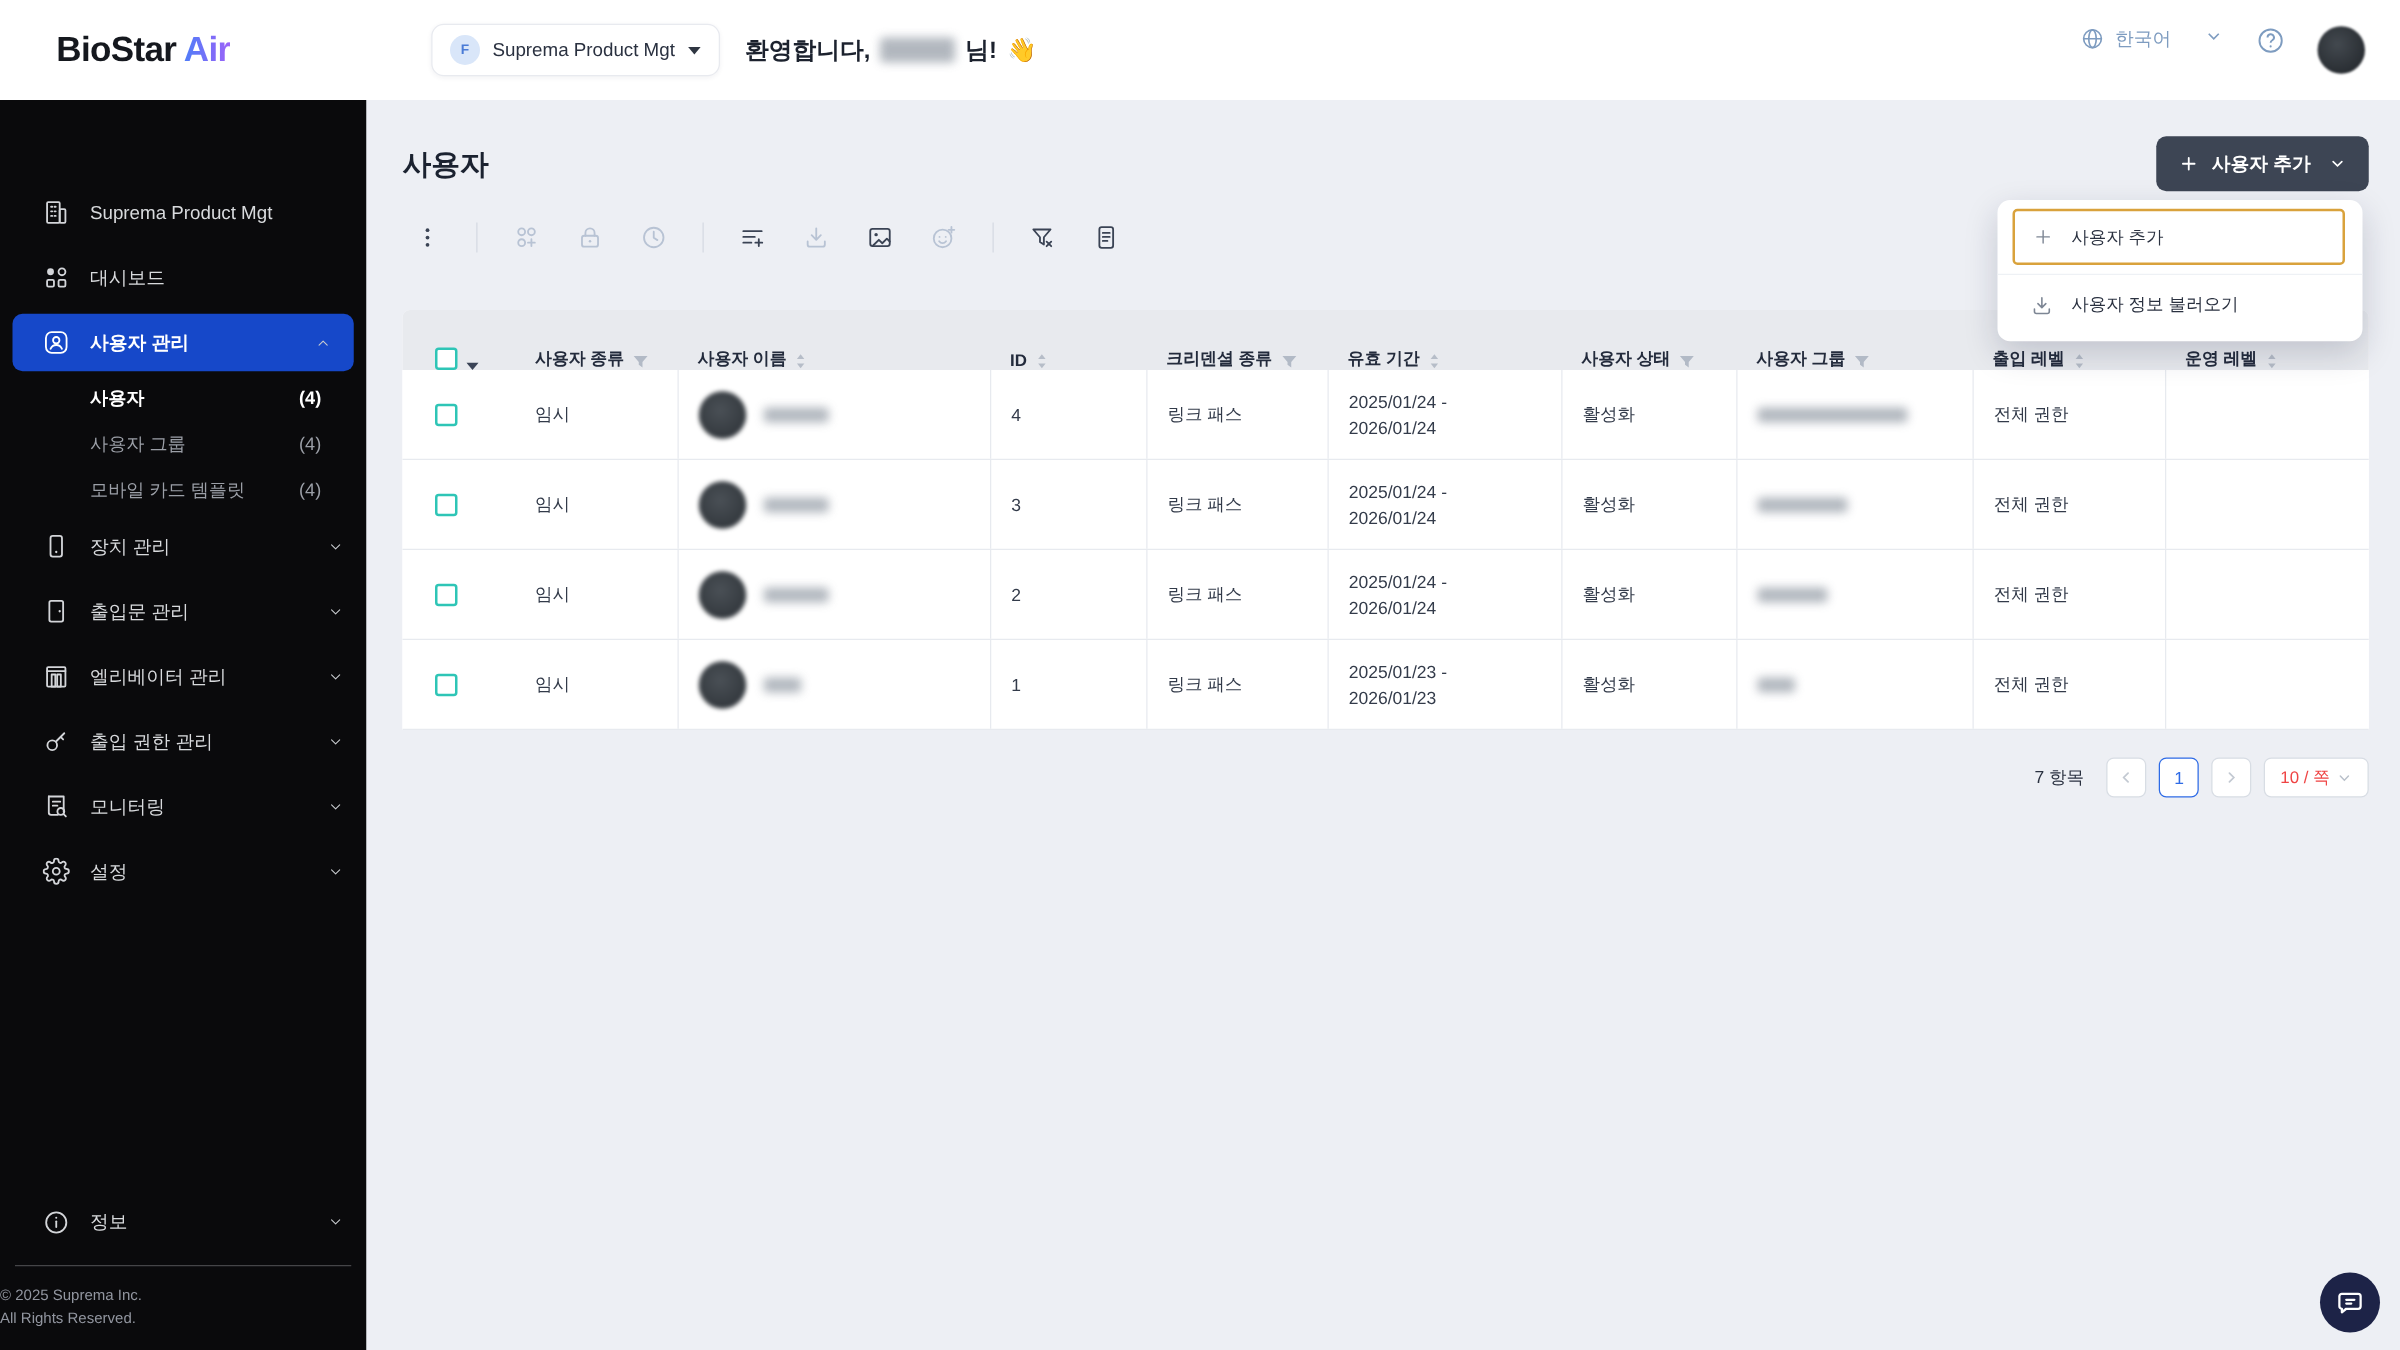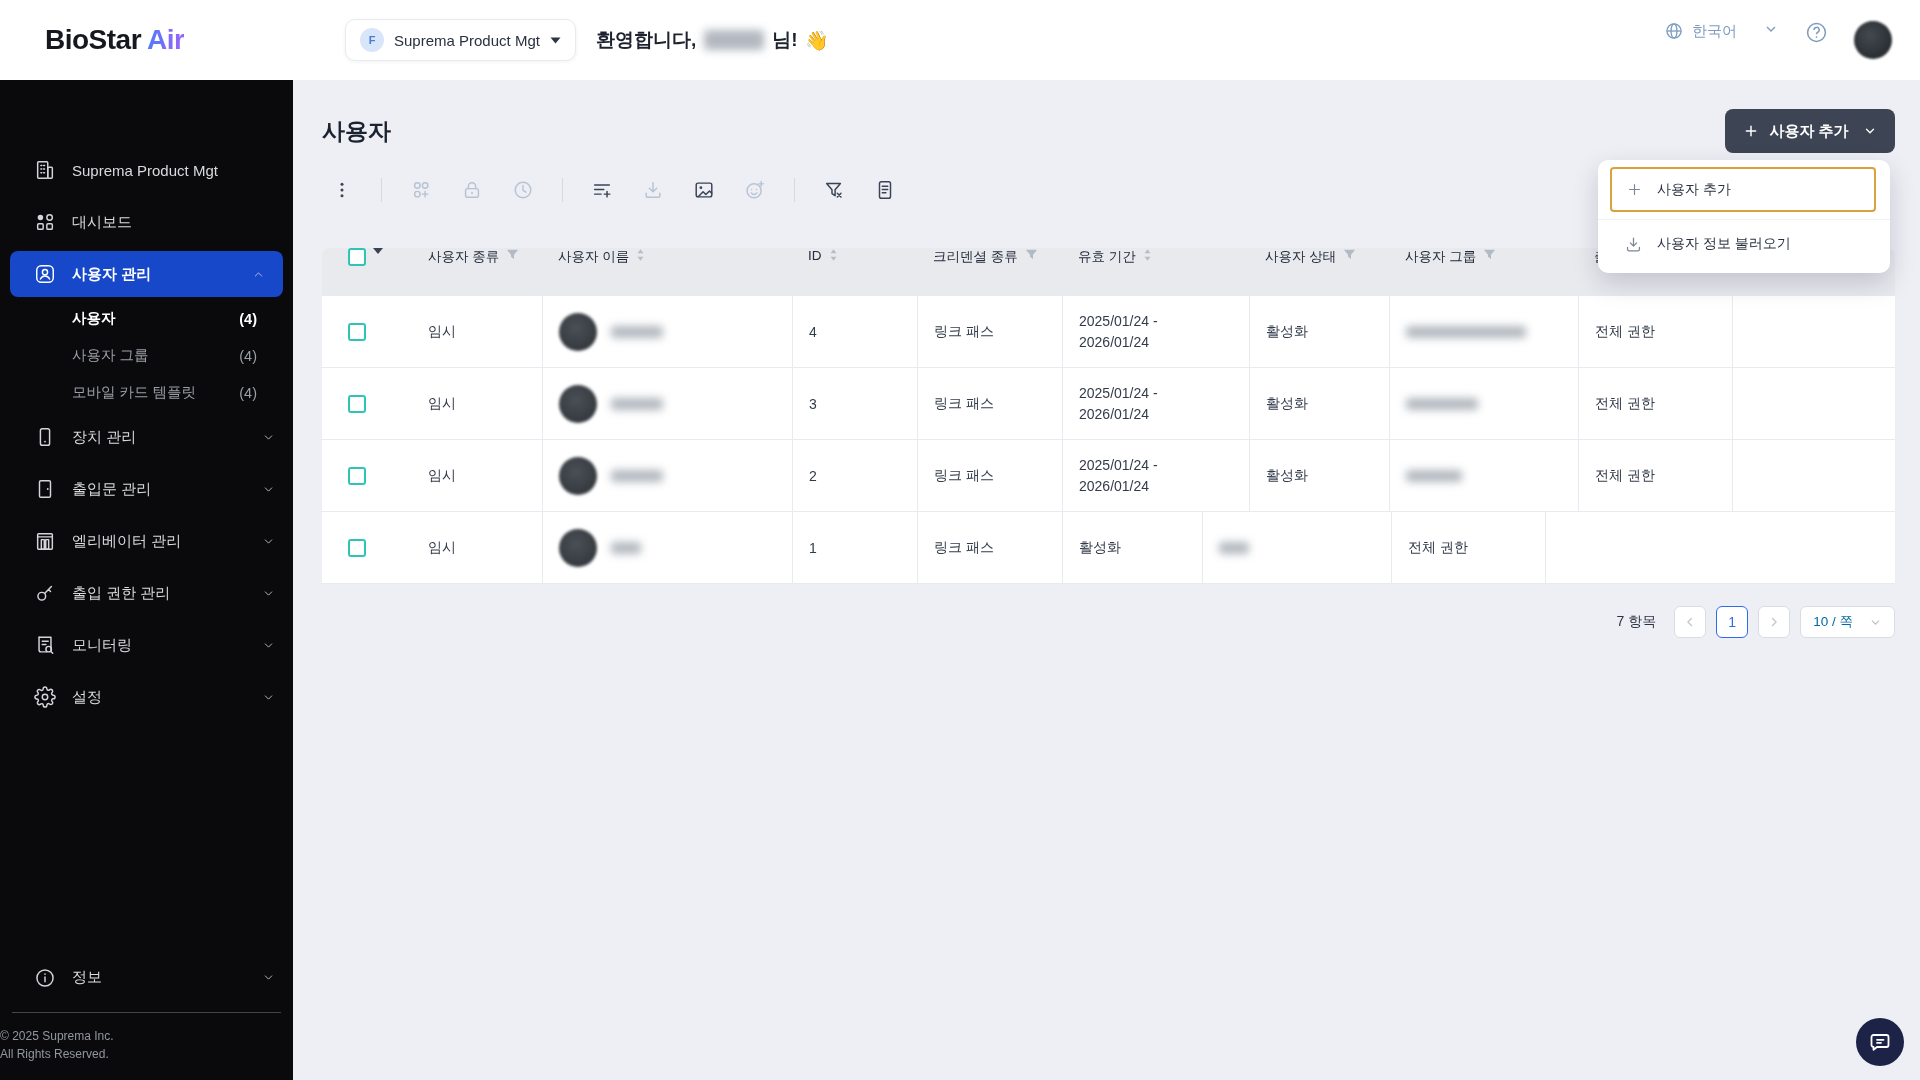--- a/index.html
+++ b/index.html
@@ -46,37 +46,37 @@
   .add-btn .chev { margin-left:4px; display:flex; }
 
   .toolbar { margin-top:22px; height:32px; display:flex; align-items:center; gap:27px; padding-left:8px; }
   .tb-icon { display:flex; align-items:center; justify-content:center; width:24px; height:24px; cursor:pointer; color:#3a4354; }
   .tb-icon.disabled { color:#b8c3d4; }
   .tb-sep { width:1px; height:24px; background:#d5dae2; }
 
   
   .table { margin-top:42px; width:1573px; background:#fff; border-radius:6px 6px 0 0; }
   .t-head { display:flex; height:48px; background:#e8eaee; border-radius:6px 6px 0 0; align-items:center; }
-  .t-head .th { display:flex; align-items:flex-start; gap:7px; padding:0 10px 0 16px; font-size:13.5px; font-weight:400; color:#232b3c; height:100%; cursor:pointer; }
+  .t-head .th { display:flex; align-items:flex-end; gap:7px; padding:0 10px 0 16px; font-size:13.5px; font-weight:700; color:#232b3c; height:100%; cursor:pointer; }
   .t-row { display:flex; height:72px; border-bottom:1px solid #e7eaef; background:#fff; cursor:pointer; }
   .t-row .td { display:flex; align-items:center; padding:0 10px 0 16px; font-size:14px; color:#333b4a; height:100%; }
   .bordered { border-left:1px solid #e7eaef; }
   .cb { width:18px; height:18px; border:2px solid #2ec5b6; border-radius:3px; background:#fff; cursor:pointer; flex:0 0 auto; }
   .sel-cell { display:flex; align-items:center; gap:9px; padding-left:26px !important; }
   .blur-avatar { width:38px; height:38px; border-radius:50%; background:radial-gradient(circle at 45% 40%, #4a5056, #2b3035); filter:blur(1.5px); flex:0 0 auto; margin-right:14px; }
   .name-blur { height:12px; }
   .group-blur { height:12px; }
   .validity { line-height:1.5; }
 
   
   .pagination { margin-top:22px; display:flex; align-items:center; justify-content:flex-end; gap:10px; }
   .pg-total { font-size:14px; color:#2a3140; margin-right:8px; }
   .pg-btn { width:32px; height:32px; border:1px solid #d8dde4; border-radius:6px; background:#fff; color:#c3c9d2; display:flex; align-items:center; justify-content:center; cursor:pointer; font-size:14px; }
   .pg-btn.page { color:#2e6be6; border-color:#2e6be6; font-weight:500; }
-  .pg-size { height:32px; border:1px solid #d8dde4; border-radius:6px; background:#fff; display:flex; align-items:center; gap:16px; padding:0 12px; font-size:13.5px; color:#0369a1; cursor:pointer; }
+  .pg-size { height:32px; border:1px solid #d8dde4; border-radius:6px; background:#fff; display:flex; align-items:center; gap:5px; padding:0 12px; font-size:13.5px; color:#ef4444; cursor:pointer; }
   .pg-size .chev { color:#b9c0ca; display:flex; }
 
   
   .menu { position:absolute; top:80px; right:30px; width:292px; background:#fff; border-radius:10px; box-shadow:0 10px 26px rgba(20,30,60,.18); z-index:50; padding:7px 0 5px; }
   .menu-item-hl { margin:0 14px 0 12px; height:45px; border:2px solid #d9a23c; border-radius:4px; display:flex; align-items:center; gap:14px; padding:0 14px; cursor:pointer; }
   .menu-sep { margin-top:7px; border-bottom:1px solid #eef1f5; }
   .menu-item { height:48px; display:flex; align-items:center; gap:14px; padding:0 26px; cursor:pointer; }
   .menu .mi-icon { color:#7d8694; display:flex; }
   .menu .mi-label { font-size:14px; color:#2a3140; }
 
@@ -591,20 +591,23 @@
             <div class="td sel-cell" style="width: 90px; flex: 0 0 90px;">
               <span class="cb"></span>
             </div>
             <div class="td" style="width: 130px; flex: 0 0 130px;">임시</div>
             <div class="td bordered" style="width: 250px; flex: 0 0 250px;">
               <span class="blur-avatar"></span>
               <span class="blur-bar name-blur" style="width:30px"></span>
             </div>
             <div class="td bordered" style="width: 125px; flex: 0 0 125px;">1</div>
             <div class="td bordered" style="width: 145px; flex: 0 0 145px;">링크 패스</div>
+            <div class="td bordered" style="width: 187px; flex: 0 0 187px;">
+              <div class="validity">2025/01/23 -<br>2026/01/23</div>
+            </div>
             <div class="td bordered" style="width: 140px; flex: 0 0 140px;">활성화</div>
             <div class="td bordered" style="width: 189px; flex: 0 0 189px;">
               <span class="blur-bar group-blur" style="width:30px"></span>
             </div>
             <div class="td bordered" style="width: 154px; flex: 0 0 154px;">전체 권한</div>
             <div class="td bordered" style="flex: 1 1 0%;"></div>
           </div>
         </div>
     </div>
 

